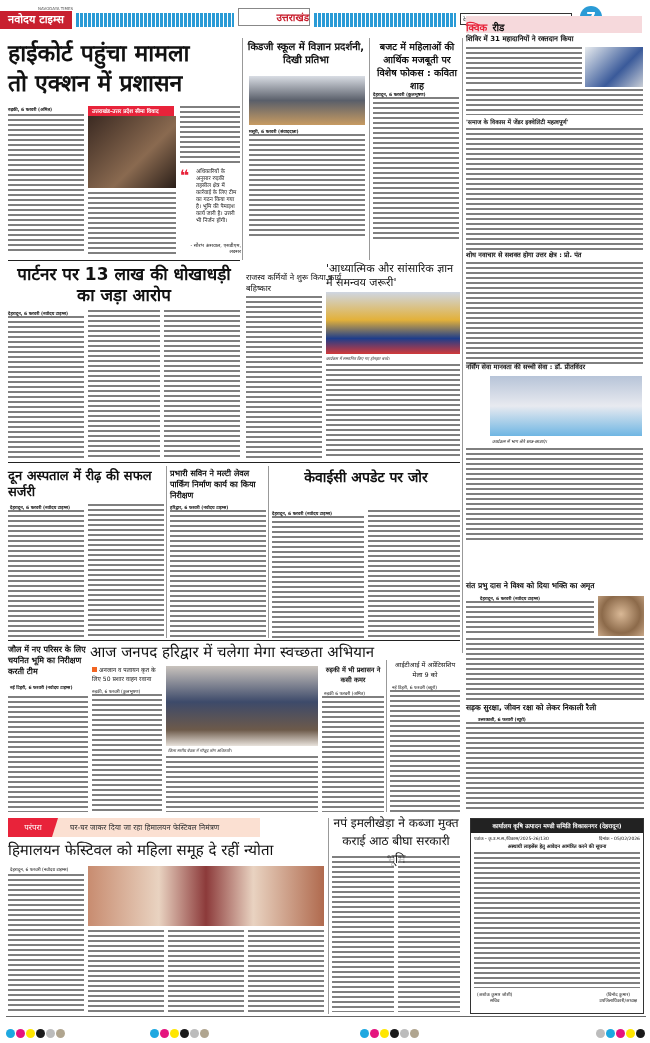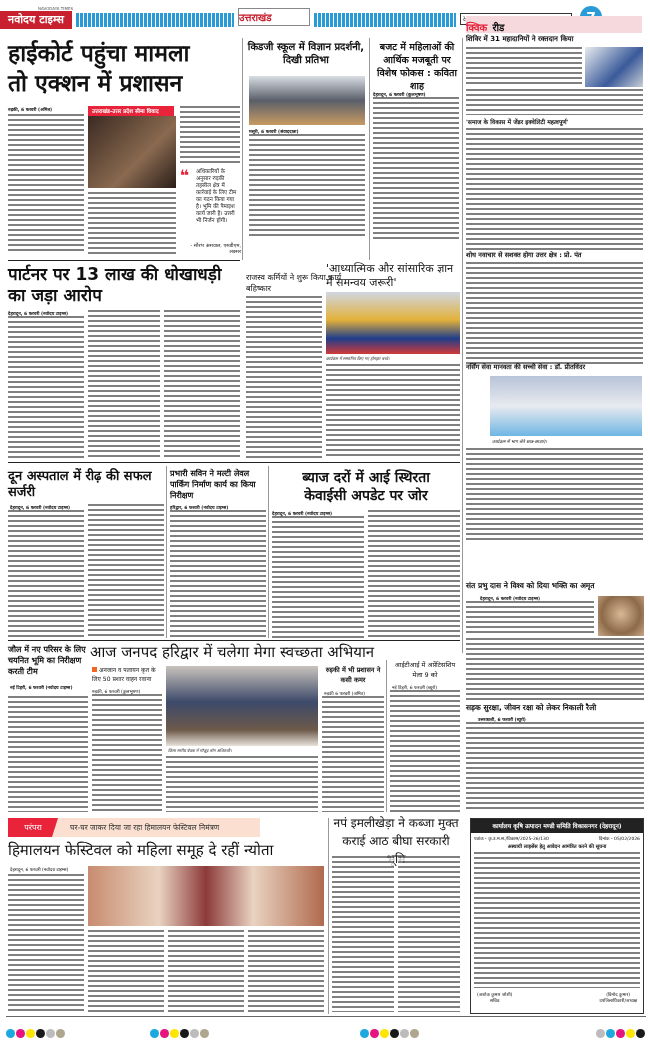--- a/index.html
+++ b/index.html
@@ -2,21 +2,21 @@
 <html><head>
 <meta charset="utf-8">
 <style>
 *{box-sizing:border-box;margin:0;padding:0}
 body{width:650px;height:1043px;background:#fff;font-family:"DejaVu Sans",sans-serif;color:#111;position:relative;overflow:hidden}
 .abs{position:absolute}
 .mast{left:0;top:6px;width:587px;height:24px}
 .logo{position:absolute;left:0;top:5px;width:72px;height:18px;background:#c8202f;color:#fff;font-weight:bold;font-size:11px;line-height:18px;text-align:center}
 .logo-sub{position:absolute;left:38px;top:0;font-size:4px;color:#555}
 .stripe{position:absolute;top:7px;height:14px;background:repeating-linear-gradient(90deg,#2a9bd6 0 3px,#fff 3px 4px)}
-.section-tab{position:absolute;left:238px;top:2px;width:72px;height:18px;border:1px solid #888;background:#fff;color:#c8202f;font-weight:bold;font-size:10px;text-align:left;line-height:18px}
+.section-tab{position:absolute;left:238px;top:2px;width:72px;height:18px;border:1px solid #888;background:#fff;color:#c8202f;font-weight:bold;font-size:10px;text-align:right;line-height:18px}
 .dateline{position:absolute;left:460px;top:7px;width:112px;height:12px;border:1px solid #333;font-size:5px;line-height:11px;padding-left:2px;background:#fff}
 .pagenum{position:absolute;left:580px;top:0;width:22px;height:22px;border-radius:50%;background:#2a9bd6;color:#fff;font-weight:bold;font-size:14px;text-align:center;line-height:22px}
 .hl{font-family:"DejaVu Sans",sans-serif;font-weight:bold;line-height:1.1;color:#111}
 .txt{font-size:4px;line-height:6px;color:#333;background:repeating-linear-gradient(180deg,#555 0 2px,#fff 2px 5px);opacity:.75}
 .photo{background:#6a6a72}
 .rule{background:#222}
 .vrule{background:#999;width:1px}
 .tag{background:#e8233a;color:#fff;font-weight:bold;font-size:7px;padding:1px 4px}
 .red{color:#e8233a}
 .reg{width:9px;height:9px;border-radius:50%;display:inline-block;margin-right:1px}
@@ -73,21 +73,21 @@
 <div class="abs hl" style="left:466px;top:119px;width:180px;font-size:6px">'समाज के विकास में जेंडर इक्वेलिटी महत्वपूर्ण'</div>
 <div class="abs txt" style="left:466px;top:128px;width:177px;height:124px"></div>
 <div class="abs hl" style="left:466px;top:252px;width:180px;font-size:6.5px">शोध नवाचार से सशक्त होगा उत्तर क्षेत्र : प्रो. पंत</div>
 <div class="abs txt" style="left:466px;top:262px;width:177px;height:104px"></div>
 <div class="abs hl" style="left:466px;top:364px;width:180px;font-size:6.5px">नर्सिंग सेवा मानवता की सच्ची सेवा : डॉ. प्रीतविंदर</div>
 <div class="abs photo" style="left:490px;top:376px;width:152px;height:60px;background:linear-gradient(180deg,#b7c4d8,#e8eaf0 50%,#6fb6e3)"></div>
 <div class="abs" style="left:492px;top:438px;font-size:4.5px;font-style:italic">कार्यक्रम में भाग लेते छात्र-छात्राएं।</div>
 <div class="abs txt" style="left:466px;top:448px;width:177px;height:92px"></div>
 
 <div class="abs rule" style="left:8px;top:260px;width:232px;height:1px"></div>
-<div class="abs hl" style="left:8px;top:264px;width:232px;font-size:17px;line-height:21px;">पार्टनर पर 13 लाख की धोखाधड़ी का जड़ा आरोप</div>
+<div class="abs hl" style="left:8px;top:264px;width:232px;font-size:17px;line-height:21px;text-align:center">पार्टनर पर 13 लाख की धोखाधड़ी का जड़ा आरोप</div>
 <div class="abs" style="left:8px;top:310px;font-size:4.5px;font-weight:bold">देहरादून, 6 फरवरी (नवोदय टाइम्स)</div>
 <div class="abs txt" style="left:8px;top:316px;width:76px;height:142px"></div>
 <div class="abs txt" style="left:88px;top:310px;width:72px;height:148px"></div>
 <div class="abs txt" style="left:164px;top:310px;width:76px;height:148px"></div>
 
 <div class="abs hl" style="left:246px;top:272px;width:120px;font-size:8px;font-weight:normal;line-height:11px">राजस्व कर्मियों ने शुरू किया कार्य बहिष्कार</div>
 <div class="abs txt" style="left:246px;top:296px;width:76px;height:162px"></div>
 
 <div class="abs hl" style="left:326px;top:262px;width:136px;font-size:11px;line-height:14px;font-weight:normal">'आध्यात्मिक और सांसारिक ज्ञान में समन्वय जरूरी'</div>
 <div class="abs photo" style="left:326px;top:292px;width:134px;height:62px;background:linear-gradient(180deg,#cfd6e2 0%,#e3b13a 45%,#1f3d8a 75%,#d23a3a)"></div>
@@ -100,21 +100,20 @@
 <div class="abs txt" style="left:8px;top:510px;width:76px;height:128px"></div>
 <div class="abs txt" style="left:88px;top:504px;width:76px;height:134px"></div>
 
 <div class="abs vrule" style="left:166px;top:466px;height:172px"></div>
 <div class="abs hl" style="left:170px;top:468px;width:96px;font-size:8px;line-height:11px">प्रभारी सविन ने मल्टी लेवल पार्किंग निर्माण कार्य का किया निरीक्षण</div>
 <div class="abs" style="left:170px;top:504px;font-size:4.5px;font-weight:bold">हरिद्वार, 6 फरवरी (नवोदय टाइम्स)</div>
 <div class="abs txt" style="left:170px;top:510px;width:96px;height:128px"></div>
 
 <div class="abs vrule" style="left:268px;top:466px;height:172px"></div>
 <div class="abs hl" style="left:272px;top:468px;width:188px;font-size:14px;line-height:18px;text-align:center">
-  <div>ब्याज दरों में आई स्थिरता</div>
   <div>केवाईसी अपडेट पर जोर</div>
 </div>
 <div class="abs" style="left:272px;top:510px;font-size:4.5px;font-weight:bold">देहरादून, 6 फरवरी (नवोदय टाइम्स)</div>
 <div class="abs txt" style="left:272px;top:516px;width:92px;height:122px"></div>
 <div class="abs txt" style="left:368px;top:510px;width:92px;height:128px"></div>
 
 <div class="abs hl" style="left:466px;top:582px;width:180px;font-size:7.5px">संत प्रभु दास ने विश्व को दिया भक्ति का अमृत</div>
 <div class="abs" style="left:480px;top:595px;font-size:4.5px;font-weight:bold">देहरादून, 6 फरवरी (नवोदय टाइम्स)</div>
 <div class="abs txt" style="left:466px;top:601px;width:128px;height:34px"></div>
 <div class="abs photo" style="left:598px;top:596px;width:46px;height:40px;background:radial-gradient(circle at 50% 45%,#d9b896,#8c6a4a 60%,#c9a888)"></div>

